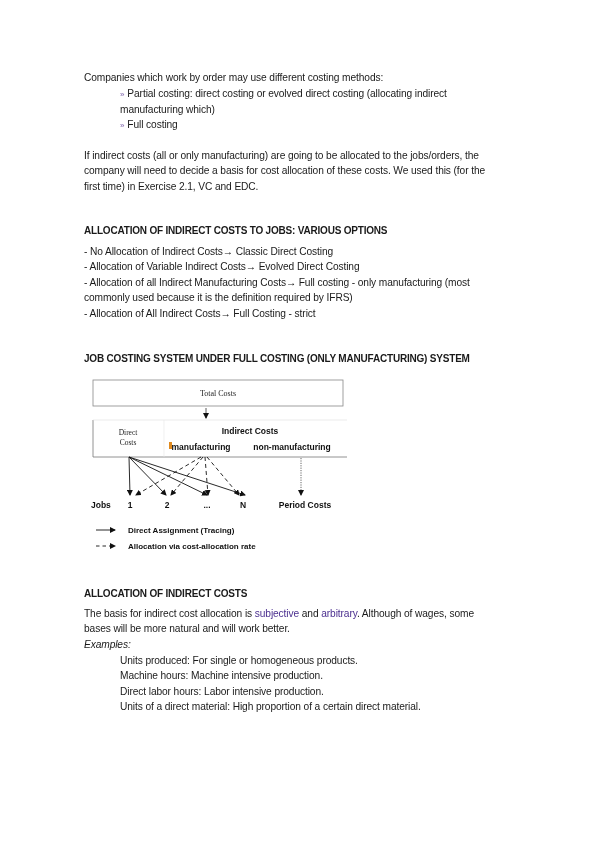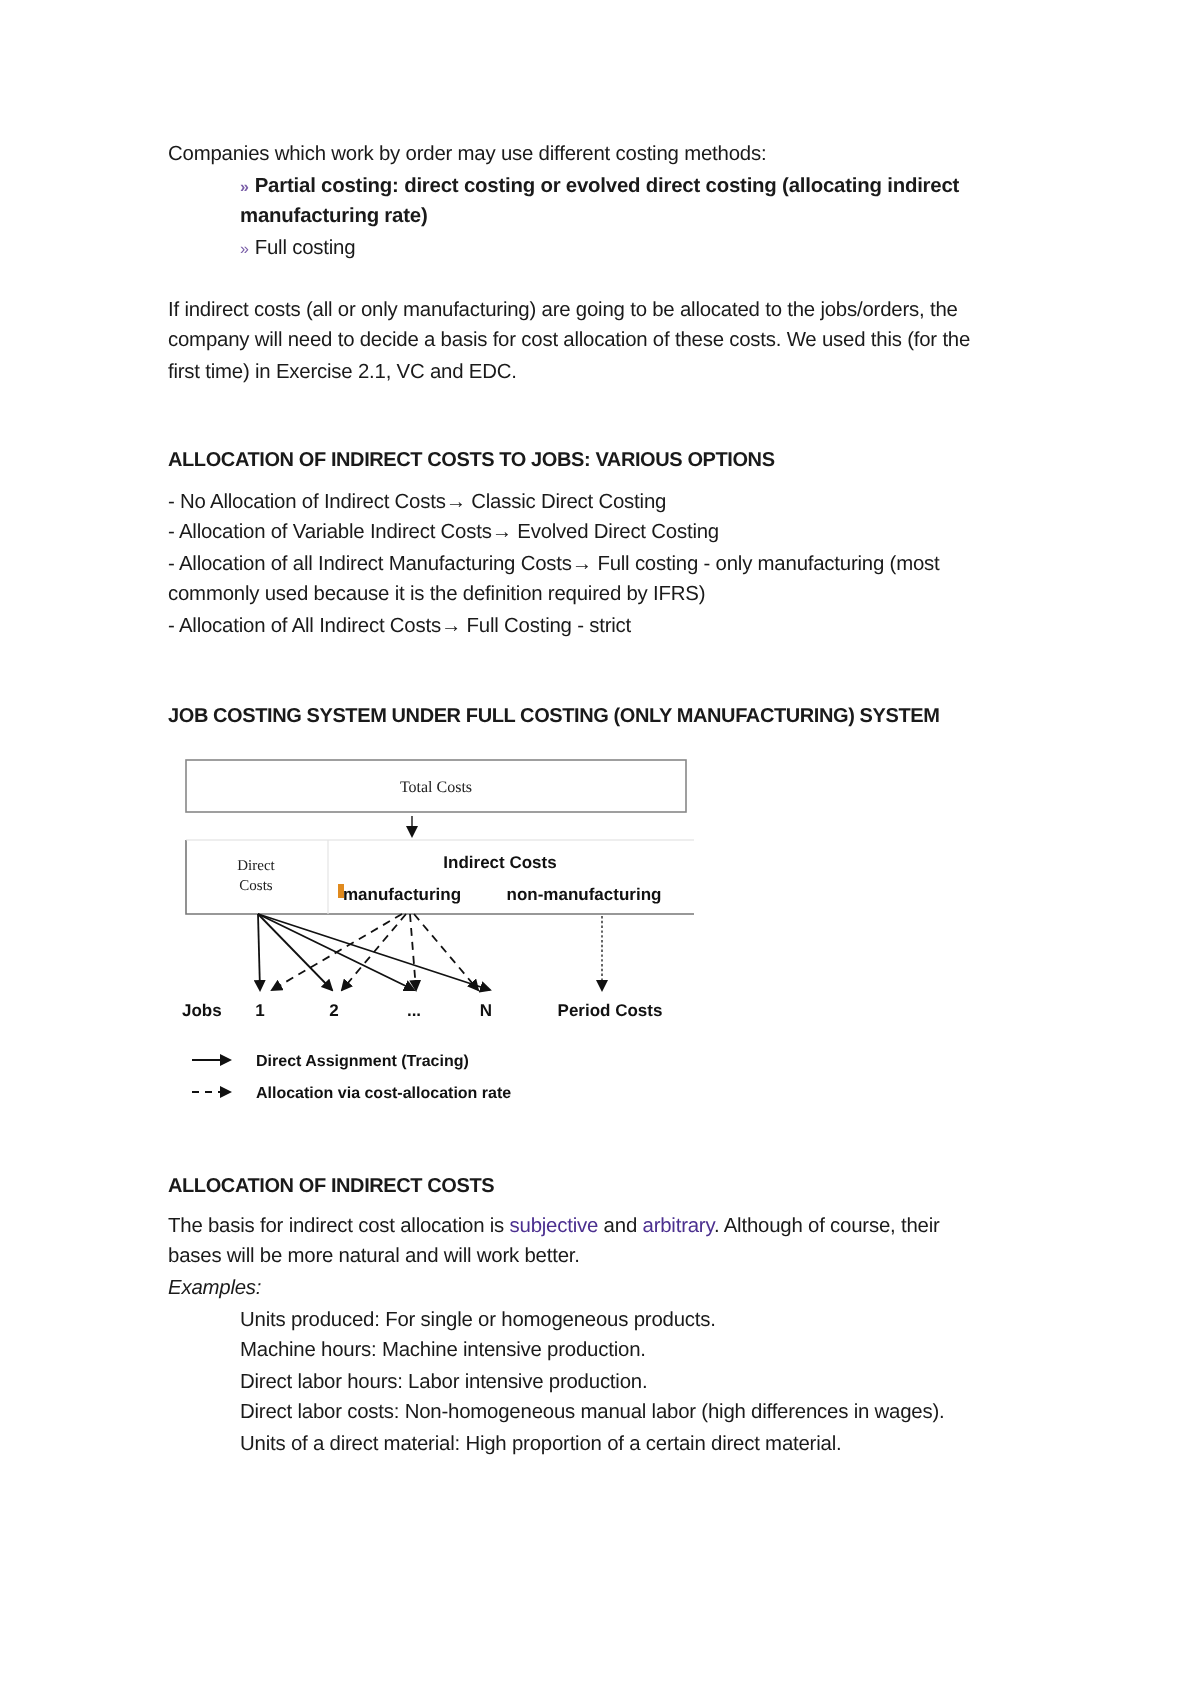--- a/index.html
+++ b/index.html
@@ -15,23 +15,23 @@
   .diagram { position: absolute; left: 0; top: 0; }
   .svg-text { font-family: "Liberation Sans", "DejaVu Sans", sans-serif; }
   .serif-text { font-family: "Liberation Serif", "DejaVu Serif", serif; }
 </style>
 </head>
 <body>
 
 <div class="page">
 
   <div class="p" style="top:70px;">Companies which work by order may use different costing methods:</div>
-  <div class="p indent" style="top:86px;font-weight:bold;">
+  <div class="p indent" style="top:86px;">
     <span class="line"><span class="bullet">»</span><span>Partial costing: direct costing or evolved direct costing (allocating indirect</span></span>
-    <span class="line">manufacturing rate)</span>
+    <span class="line">manufacturing which)</span>
   </div>
   <div class="p indent" style="top:117px;">
     <span class="bullet">»</span><span>Full costing</span>
   </div>
 
   <div class="p" style="top:148px;">
     <span class="line">If indirect costs (all or only manufacturing) are going to be allocated to the jobs/orders, the</span>
     <span class="line">company will need to decide a basis for cost allocation of these costs. We used this (for the</span>
     <span class="line">first time) in Exercise 2.1, VC and EDC.</span>
   </div>
@@ -101,26 +101,25 @@
       <line x1="85" y1="530" x2="104" y2="530" stroke="#111" stroke-width="0.9" marker-end="url(#ah)"></line>
       <text class="svg-text" x="117" y="533" font-size="8" font-weight="bold" fill="#111">Direct Assignment (Tracing)</text>
       <line x1="85" y1="546" x2="104" y2="546" stroke="#111" stroke-width="0.9" stroke-dasharray="3.5,3" marker-end="url(#ah)"></line>
       <text class="svg-text" x="117" y="549" font-size="8" font-weight="bold" fill="#111">Allocation via cost-allocation rate</text>
     </g>
   </svg>
 
   <div class="heading" style="top:588px;">ALLOCATION OF INDIRECT COSTS</div>
   <div class="p" style="top:606px;">
     <span class="line">
-      <span>The basis for indirect cost allocation is </span><span class="hl">subjective</span><span> and </span><span class="hl">arbitrary</span><span>. Although of course, their</span>
+      <span>The basis for indirect cost allocation is </span><span class="hl">subjective</span><span> and </span><span class="hl">arbitrary</span><span>. Although of wages, some</span>
     </span>
     <span class="line">bases will be more natural and will work better.</span>
     <span class="line" style="font-style:italic;">Examples:</span>
   </div>
   <div class="p indent" style="top:653px;">
     <span class="line">Units produced: For single or homogeneous products.</span>
     <span class="line">Machine hours: Machine intensive production.</span>
     <span class="line">Direct labor hours: Labor intensive production.</span>
-    <span class="line">Direct labor costs: Non-homogeneous manual labor (high differences in wages).</span>
     <span class="line">Units of a direct material: High proportion of a certain direct material.</span>
   </div>
 
 </div>
 
 </body></html>

